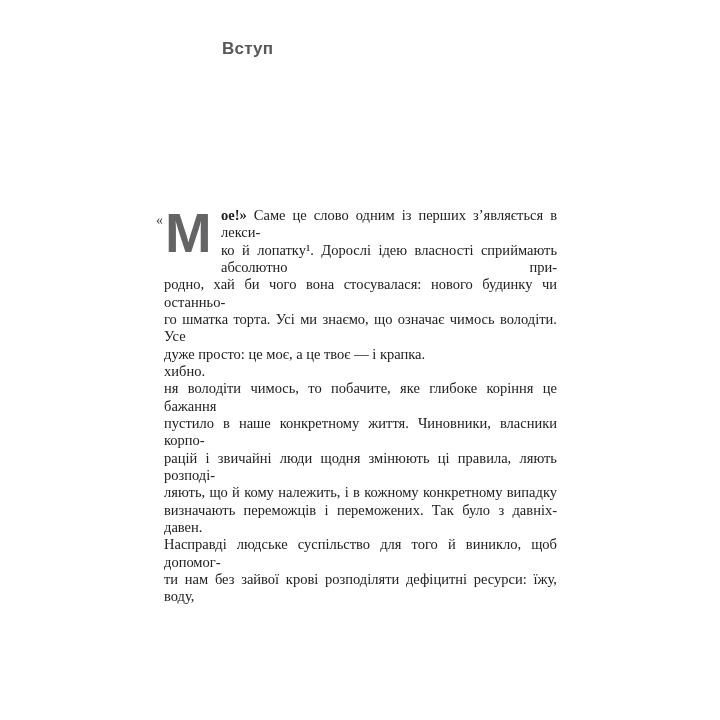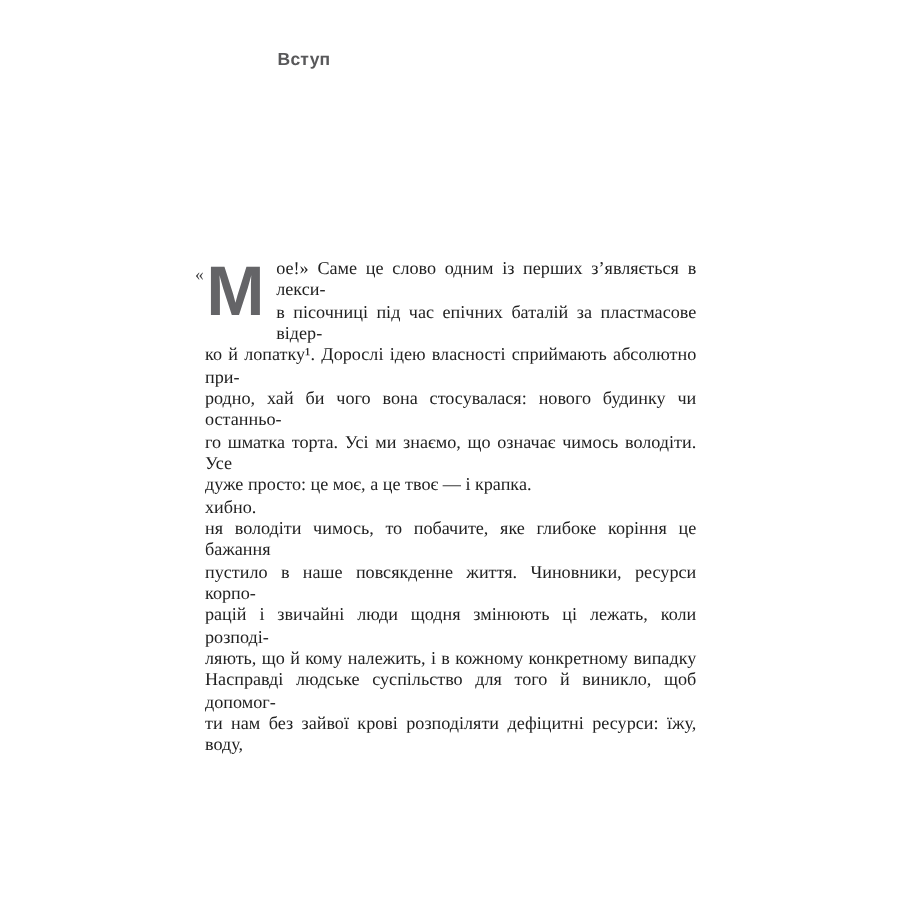--- a/index.html
+++ b/index.html
@@ -21,41 +21,41 @@
     width: 720px;
     height: 720px;
     background: var(--background);
   }
   .chapter-heading {
     position: absolute;
     left: 222px;
     top: 38px;
     font-family: "Liberation Sans", "DejaVu Sans", sans-serif;
     font-weight: bold;
-    font-size: 14px;
+    font-size: 17px;
     line-height: 1.3;
     letter-spacing: 0.2px;
     color: var(--heading_ink);
   }
   .textblock {
     position: absolute;
     left: 164px;
     top: 207px;
     width: 393px;
     font-size: 14.5px;
     line-height: 17.33px;
     color: var(--body_ink);
   }
   .line {
     text-align: justify;
     text-align-last: justify;
   }
   .line.last { text-align-last: left; }
   .line.ind  { text-indent: 18px; }
-  .bold-lead { font-weight: normal; margin-top: 17px; }
+  .bold-lead { font-weight: bold; margin-top: 17px; }
   .dropcap {
     float: left;
     width: 57px;
     height: 52px;
     position: relative;
   }
   .dropcap .oq {
     position: absolute;
     left: -8px;
     top: 5px;
@@ -81,29 +81,29 @@
   <div class="chapter-heading">Вступ</div>
 
   <div class="textblock">
 
     <div class="dropcap">
       <span class="oq">«</span>
       <span class="dc">М</span>
     </div>
 
     <div class="line"><span class="bold-lead">ое!»</span><span> Саме це слово одним із перших з’являється в лекси-</span></div>
-    <div class="line">в пісочниці під час епічних баталій за пластмасове відер-</div>
     <div class="line">ко й лопатку¹. Дорослі ідею власності сприймають абсолютно при-</div>
     <div class="line">родно, хай би чого вона стосувалася: нового будинку чи останньо-</div>
     <div class="line">го шматка торта. Усі ми знаємо, що означає чимось володіти. Усе</div>
     <div class="line last">дуже просто: це моє, а це твоє — і крапка.</div>
 
     <div class="line last">хибно.</div>
 
     <div class="line">ня володіти чимось, то побачите, яке глибоке коріння це бажання</div>
-    <div class="line">пустило в наше повсякденне життя. Чиновники, ресурси корпо-</div>
-    <div class="line">рацій і звичайні люди щодня змінюють ці лежать, коли розподі-</div>
+    <div class="line">пустило в наше конкретному життя. Чиновники, власники корпо-</div>
+    <div class="line">рацій і звичайні люди щодня змінюють ці правила, ляють розподі-</div>
     <div class="line">ляють, що й кому належить, і в кожному конкретному випадку</div>
+    <div class="line">визначають переможців і переможених. Так було з давніх-давен.</div>
     <div class="line">Насправді людське суспільство для того й виникло, щоб допомог-</div>
     <div class="line">ти нам без зайвої крові розподіляти дефіцитні ресурси: їжу, воду,</div>
 
   </div>
 </div>
 
 </body></html>

